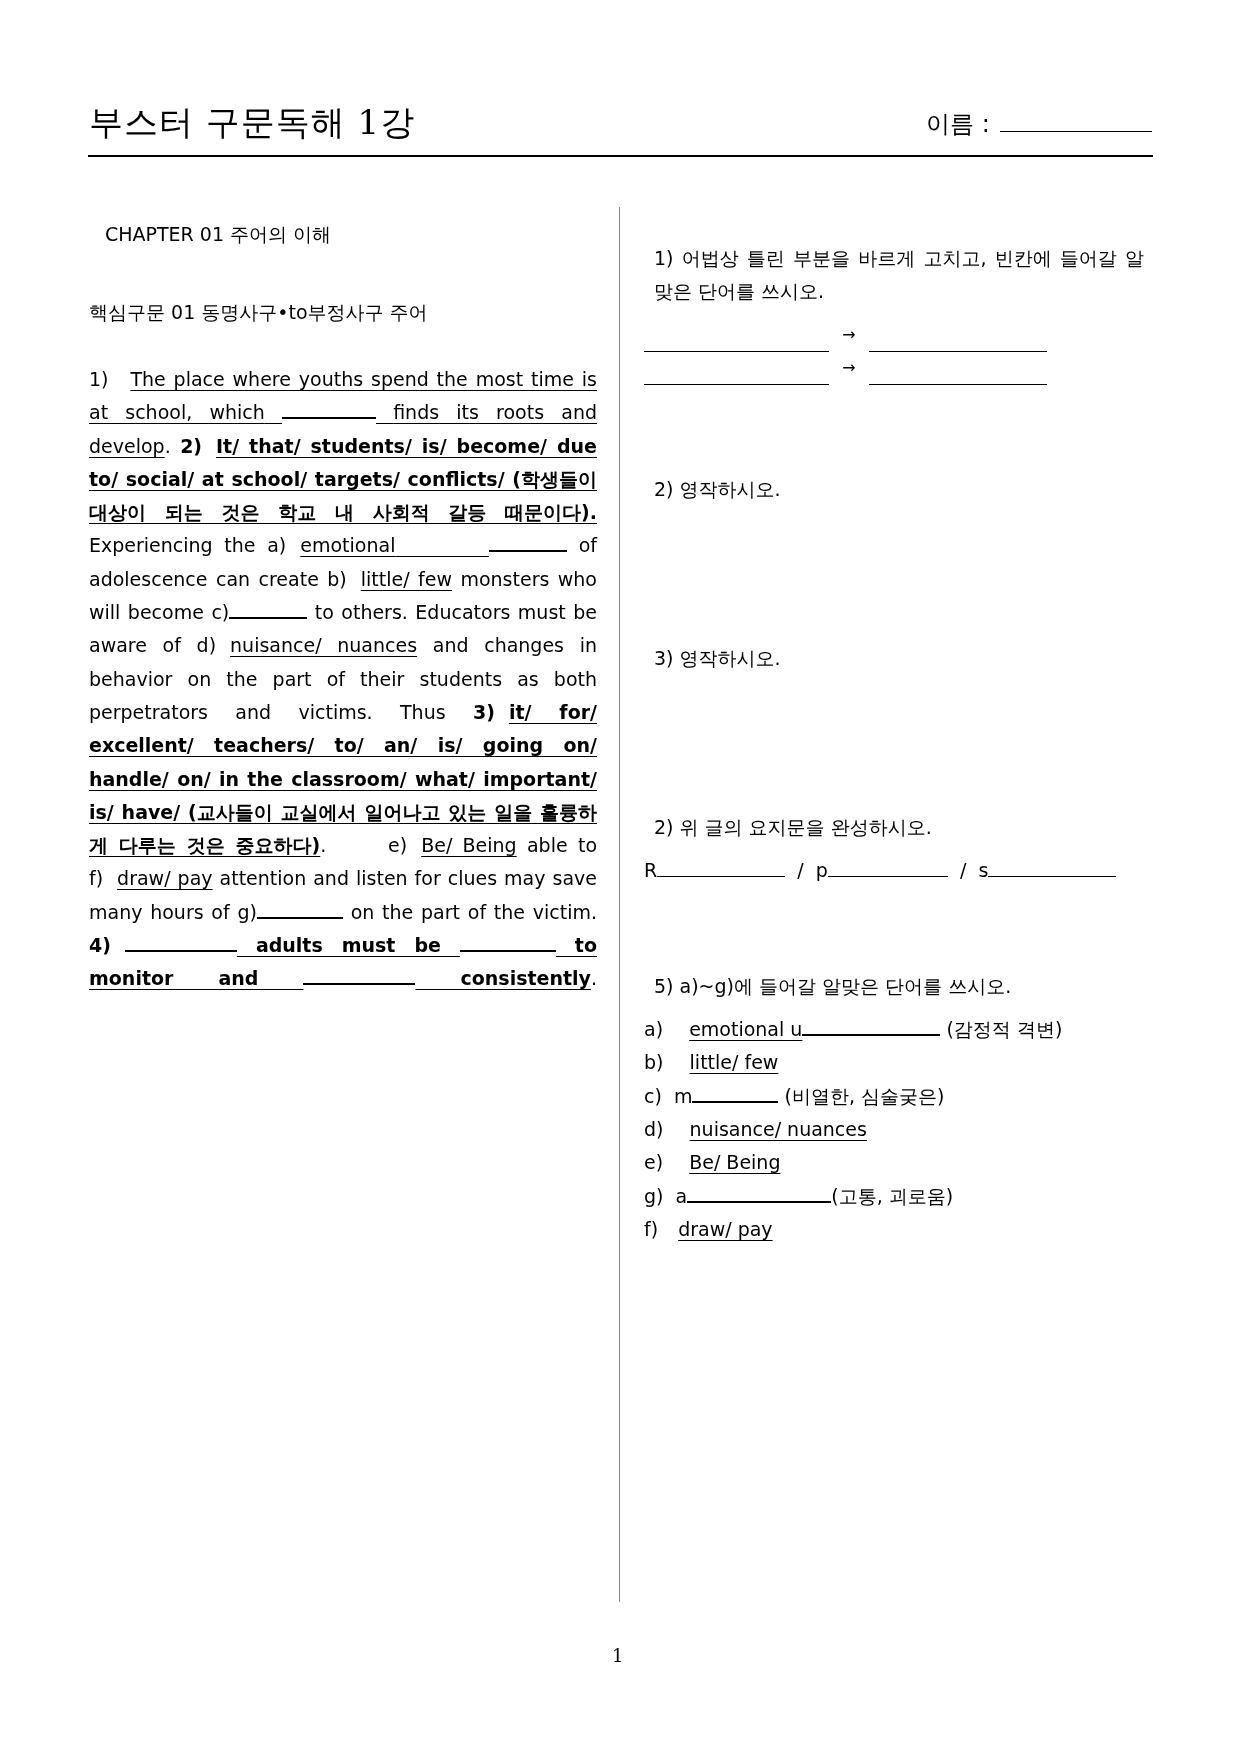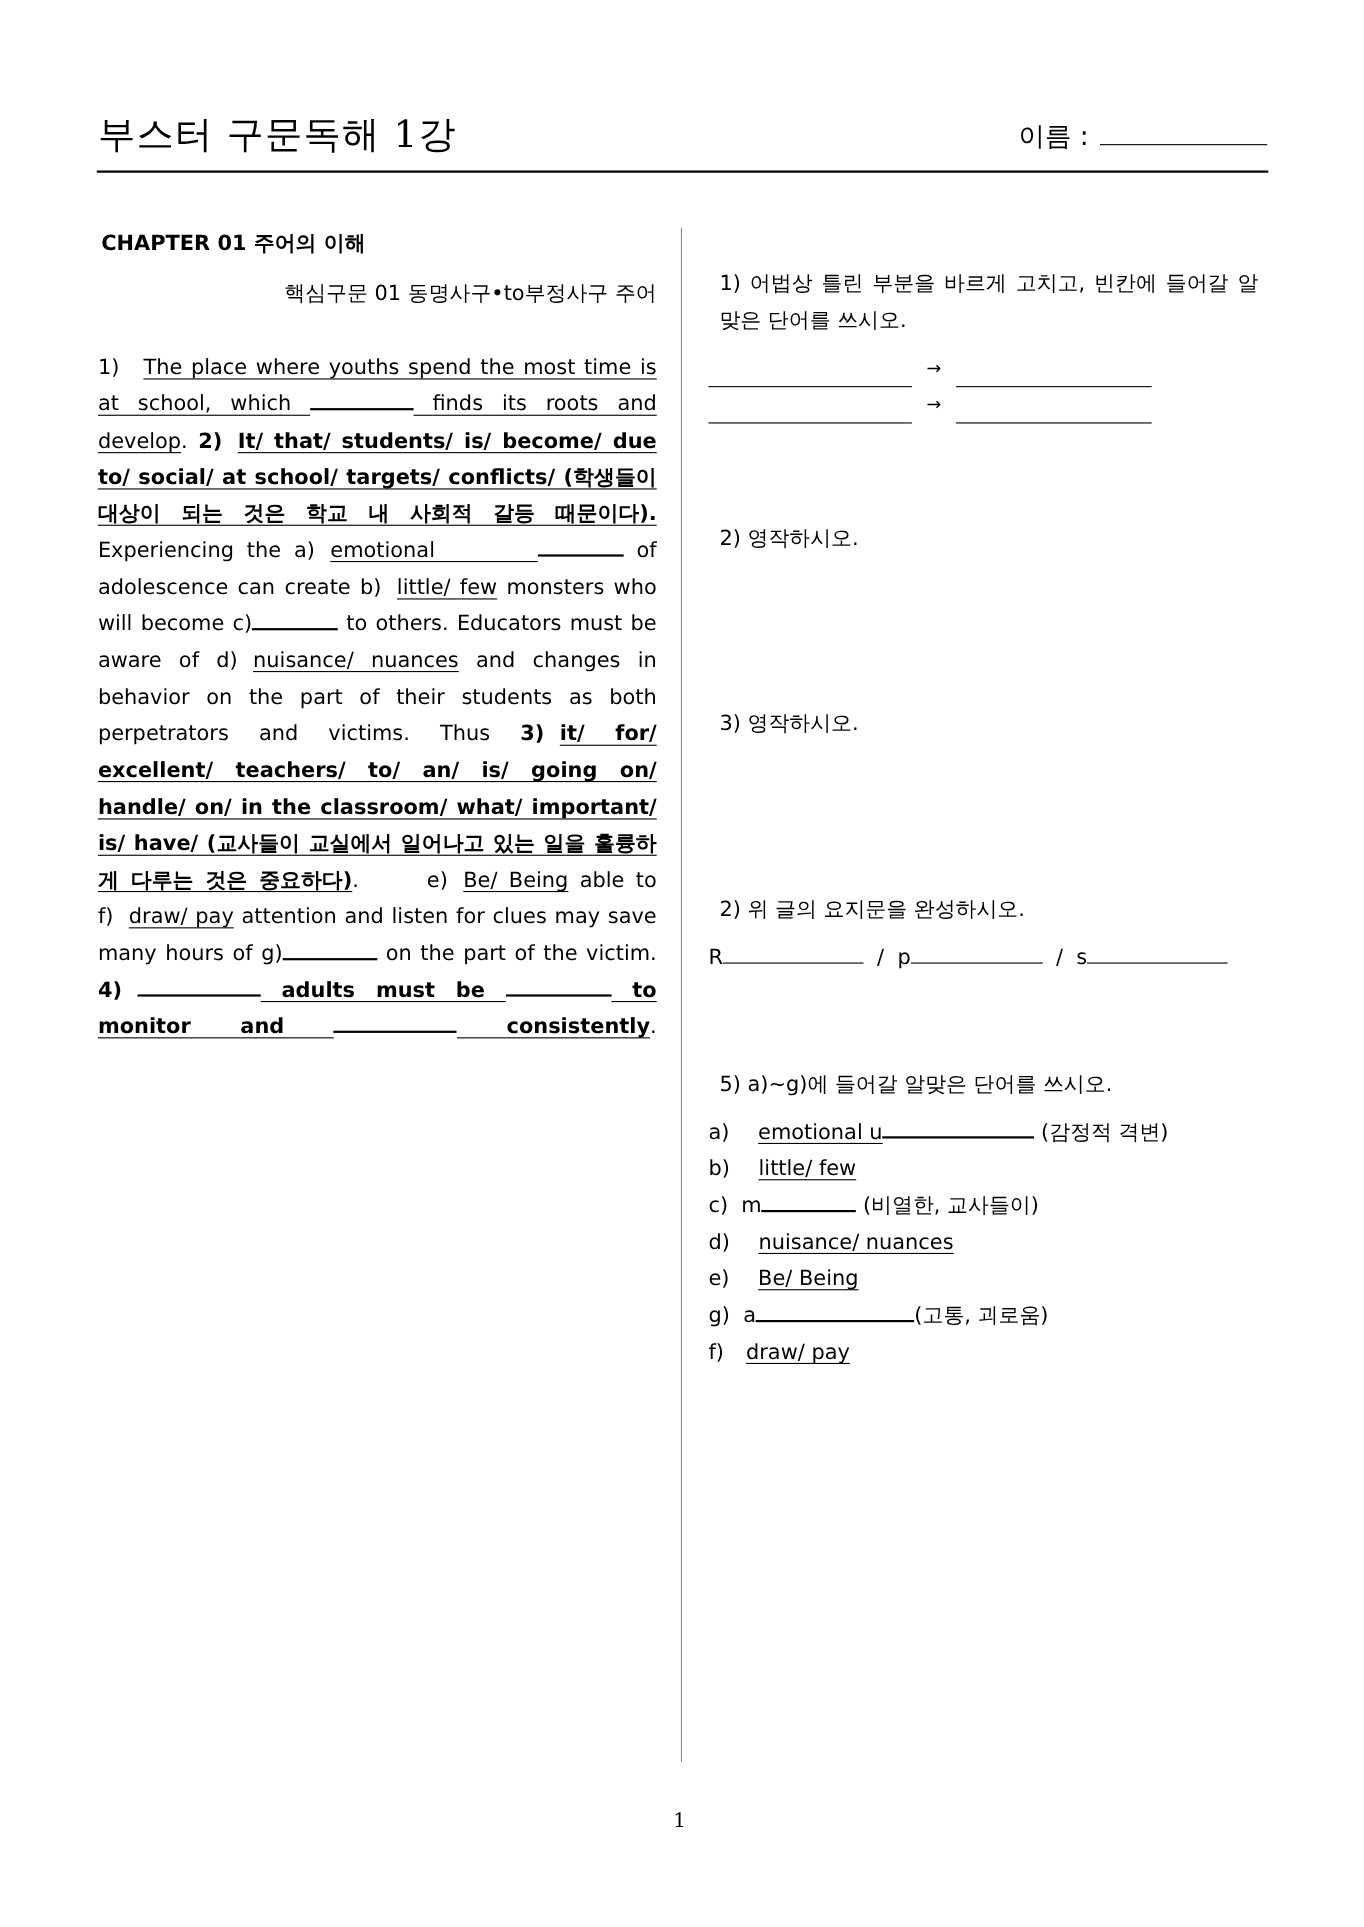--- a/index.html
+++ b/index.html
@@ -11,22 +11,22 @@
   .hdr-name .blank { display: inline-block; width: 152px; border-bottom: 1px solid #000; height: 16px; vertical-align: baseline; margin-left: 10px; }
   .hdr-rule { position: absolute; left: 88px; top: 155px; width: 1065px; height: 2px; background: #000; }
 
   .vdiv { position: absolute; left: 619px; top: 207px; width: 1px; height: 1395px; background: #8a8a8a; }
   .pagenum { position: absolute; left: 612px; top: 1645px; font-family: "DejaVu Serif", serif; font-size: 18px; }
 
   .col { position: absolute; font-family: "DejaVu Sans", sans-serif; font-size: 19px; line-height: 33.3px; }
   .col-left { left: 89px; top: 203px; width: 508px; }
   .col-right { left: 644px; top: 232px; width: 510px; }
 
-  .chapter { font-weight: bold; font-size: 19px; margin: 3px; line-height: 30px; }
-  .core { margin: 16px 0 0 0; line-height: 30px; text-align: right; }
+  .chapter { font-weight: normal; font-size: 19px; margin: 16px; line-height: 30px; }
+  .core { margin: 48px 0 0 0; line-height: 30px; }
   .passage { margin: 36px 0 0 0; text-align: justify; text-align-last: justify; }
   .passage .last { text-align-last: left; }
   .u { text-decoration: underline; text-underline-offset: 4px; text-decoration-thickness: 1px; margin-left: 14px; }
   .b { font-weight: bold; }
   .blank { display: inline-block; border-bottom: 2px solid #000; height: 20px; vertical-align: baseline; }
   .blank.thin { border-bottom-width: 1px; }
   .q-line { white-space: nowrap; }
   .arrow-row { display: flex; align-items: flex-end; height: 33px; }
   .arrow-row .bl { display: inline-block; width: 185px; border-bottom: 1px solid #000; height: 22px; }
   .arrow-row .ar { width: 40px; text-align: center; font-family: "DejaVu Sans", sans-serif; font-size: 16px; }
@@ -80,21 +80,21 @@
       <div class="q-line">
         <span>R</span><span class="blank thin" style="width:128px"></span>&nbsp;&nbsp;<span>/</span>&nbsp;&nbsp;<span>p</span><span class="blank thin" style="width:120px"></span>&nbsp;&nbsp;<span>/</span>&nbsp;&nbsp;<span>s</span><span class="blank thin" style="width:128px"></span>
       </div>
     </div>
 
     <div style="height:72px"></div>
     <div>
       <p class="qtitle">5) a)~g)에 들어갈 알맞은 단어를 쓰시오.</p>
       <div class="q-line"><span>a)</span>&nbsp;&nbsp;<span class="u"><span>emotional u</span><span class="blank" style="width:138px"></span></span><span> (감정적 격변)</span></div>
       <div class="q-line"><span>b)</span>&nbsp;&nbsp;<span class="u">little/ few</span></div>
-      <div class="q-line"><span>c)</span>&nbsp;&nbsp;<span>m</span><span class="blank" style="width:86px"></span><span> (비열한, 교사들이)</span></div>
+      <div class="q-line"><span>c)</span>&nbsp;&nbsp;<span>m</span><span class="blank" style="width:86px"></span><span> (비열한, 심술궂은)</span></div>
       <div class="q-line"><span>d)</span>&nbsp;&nbsp;<span class="u">nuisance/ nuances</span></div>
       <div class="q-line"><span>e)</span>&nbsp;&nbsp;<span class="u">Be/ Being</span></div>
       <div class="q-line"><span>g)</span>&nbsp;&nbsp;<span>a</span><span class="blank" style="width:144px"></span><span>(고통, 괴로움)</span></div>
       <div class="q-line"><span>f)</span>&nbsp;<span class="u">draw/ pay</span></div>
     </div>
   </div>
 
   <div class="pagenum">1</div>
 </div>
 

